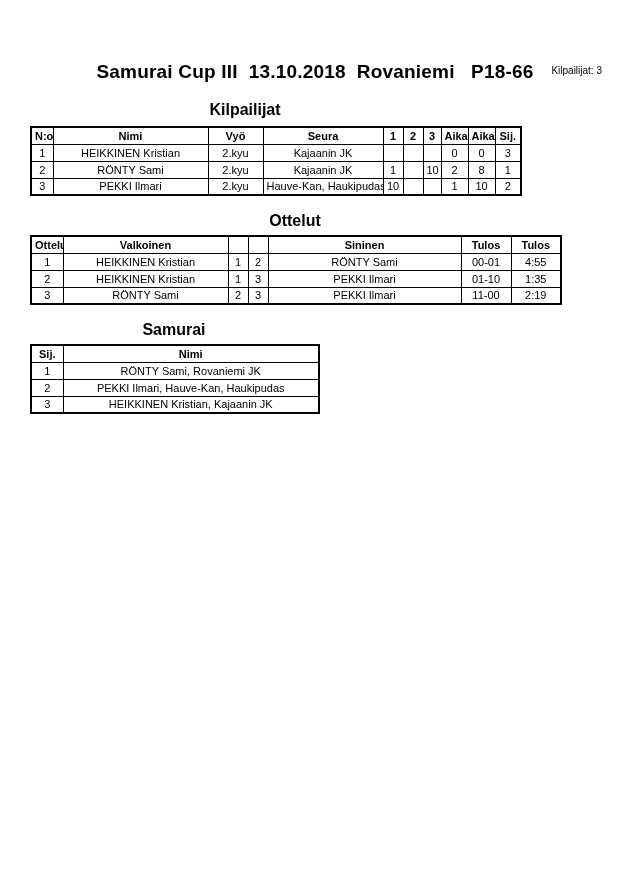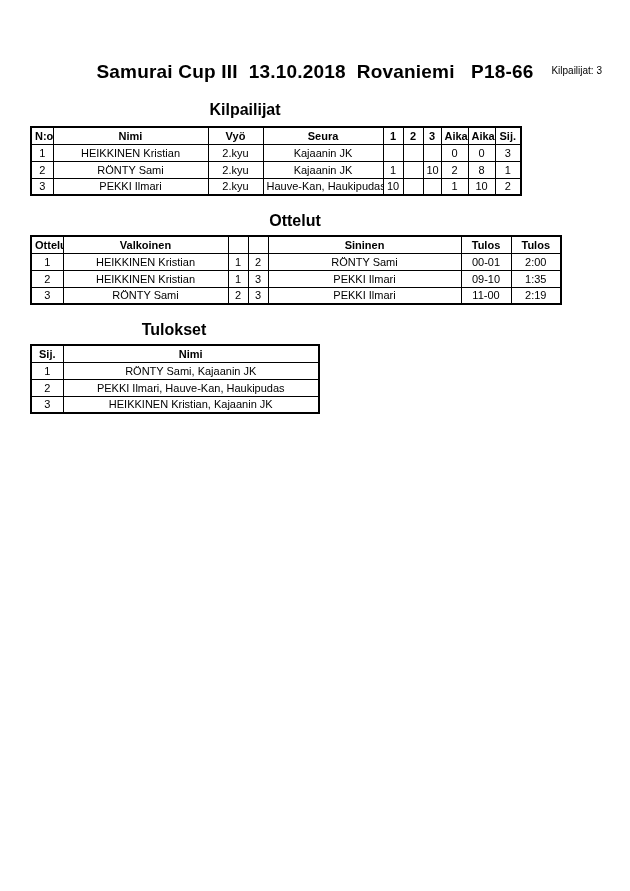--- a/index.html
+++ b/index.html
@@ -159,59 +159,59 @@
     </tr>
   </thead>
   <tbody>
     <tr>
       <td class="ac">1</td>
       <td class="al">HEIKKINEN Kristian</td>
       <td class="ac">1</td>
       <td class="ac">2</td>
       <td class="al">RÖNTY Sami</td>
       <td class="ac">00-01</td>
-      <td class="ac">2:00</td>
+      <td class="ac">4:55</td>
     </tr>
     <tr>
       <td class="ac">2</td>
       <td class="al">HEIKKINEN Kristian</td>
       <td class="ac">1</td>
       <td class="ac">3</td>
       <td class="al">PEKKI Ilmari</td>
-      <td class="ac">09-10</td>
+      <td class="ac">01-10</td>
       <td class="ac">1:35</td>
     </tr>
     <tr>
       <td class="ac">3</td>
       <td class="al">RÖNTY Sami</td>
       <td class="ac">2</td>
       <td class="ac">3</td>
       <td class="al">PEKKI Ilmari</td>
       <td class="ac">11-00</td>
       <td class="ac">2:19</td>
     </tr>
   </tbody>
 </table>
 
-<div class="section-heading heading-results">Tulokset</div>
+<div class="section-heading heading-results">Samurai</div>
 <table class="tbl results-table">
   <colgroup>
     <col style="width:32px">
       <col style="width:256px">
   </colgroup>
   <thead>
     <tr>
       <th>Sij.</th>
       <th>Nimi</th>
     </tr>
   </thead>
   <tbody>
     <tr>
       <td class="ac">1</td>
-      <td class="al">RÖNTY Sami, Kajaanin JK</td>
+      <td class="al">RÖNTY Sami, Rovaniemi JK</td>
     </tr>
     <tr>
       <td class="ac">2</td>
       <td class="al">PEKKI Ilmari, Hauve-Kan, Haukipudas</td>
     </tr>
     <tr>
       <td class="ac">3</td>
       <td class="al">HEIKKINEN Kristian, Kajaanin JK</td>
     </tr>
   </tbody>

